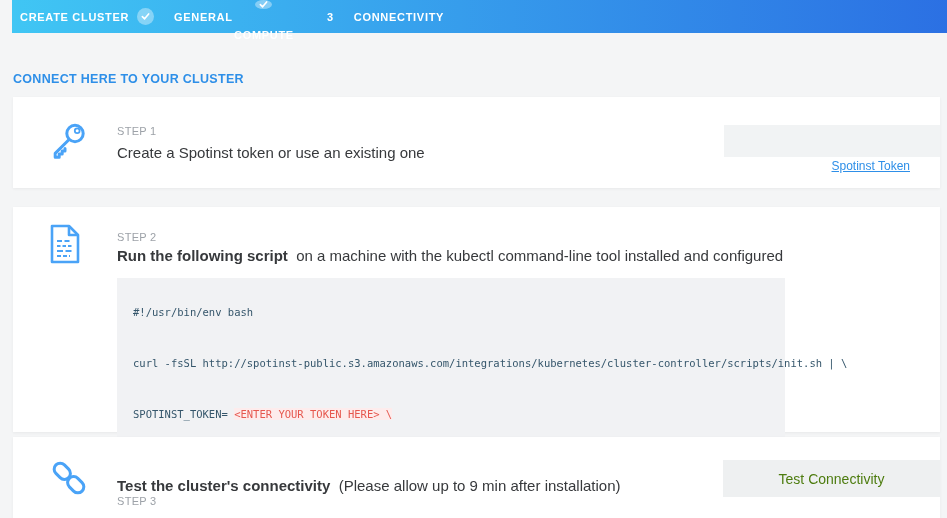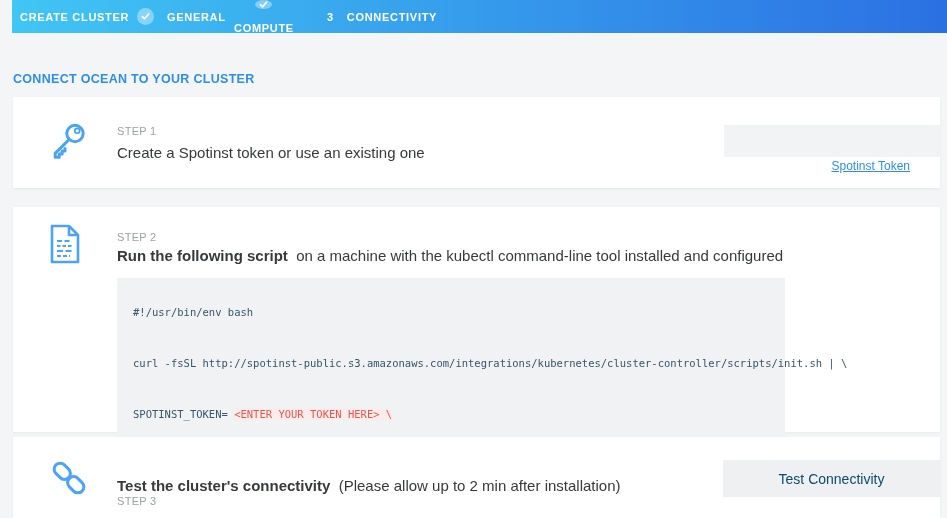--- a/index.html
+++ b/index.html
@@ -4,21 +4,21 @@
 <style>
   html,body{margin:0;padding:0;}
   body{font-family:"Liberation Sans",sans-serif;}
   .screen{position:relative;width:947px;height:518px;background:#f4f5f6;overflow:hidden;}
 
   
   .topbar{position:absolute;left:12px;top:0;width:100%;height:33px;
     background:linear-gradient(90deg,#40c6f4 0%,#2b6fe3 100%);}
   .topbar-title{position:absolute;left:8px;top:0;height:33px;display:flex;align-items:center;
     color:#fff;font-size:11px;font-weight:bold;letter-spacing:.7px;}
-  .topbar-step{position:absolute;top:0;height:33px;display:flex;align-items:center;gap:13px;cursor:pointer;}
+  .topbar-step{position:absolute;top:0;height:33px;display:flex;align-items:center;gap:20px;cursor:pointer;}
   .topbar-step .step-label{color:#fff;font-size:11px;font-weight:bold;letter-spacing:.7px;}
   .topbar-step .step-num{color:#fff;font-size:11px;font-weight:bold;letter-spacing:.7px;}
   .step-general{left:125px;}
   .step-compute{left:222px;flex-direction:column;}
   .step-connectivity{left:315px;}
   .check-circle{width:17px;height:17px;border-radius:50%;background:rgba(255,255,255,.38);
     display:flex;align-items:center;justify-content:center;}
   .check-circle svg{display:block;}
 
   
@@ -58,21 +58,21 @@
     filter:blur(1.3px);margin:0 2px 2px 2px;}
   .redacted.r1{width:19px;background:#c6cad0;}
   .redacted.r2{width:19px;background:#d2d5d9;}
   .redacted.r3{width:17px;background:#c1c6cc;}
 
   
   .card3 .step-icon{top:19px;}
   .card3 .eyebrow{top:24px;margin-top:34px;}
   .card3 .step-title{top:40px;}
   .test-btn{position:absolute;left:710px;right:0;top:23px;height:37px;
-    background:#eef0f1;border:none;color:#0c4a6e;font-size:14px;
+    background:#eef0f1;border:none;color:#4d7c0f;font-size:14px;
     font-family:"Liberation Sans",sans-serif;cursor:pointer;}
 </style>
 </head>
 <body>
 
 <div class="screen">
 
   <header class="topbar">
     <span class="topbar-title">CREATE CLUSTER</span>
 
@@ -93,21 +93,21 @@
       </span>
       <span class="step-label">COMPUTE</span>
     </span>
 
     <span class="topbar-step step-connectivity">
       <span class="step-num">3</span>
       <span class="step-label">CONNECTIVITY</span>
     </span>
   </header>
 
-  <h2 class="page-heading">CONNECT OCEAN TO YOUR CLUSTER</h2>
+  <h2 class="page-heading">CONNECT HERE TO YOUR CLUSTER</h2>
 
   <section class="card card1">
     <span class="step-icon">
       <svg width="40" height="42" viewBox="0 0 40 42">
         <circle cx="27" cy="13.5" r="8.2" fill="none" stroke="#4aa3f7" stroke-width="3"></circle>
         <circle cx="29.2" cy="10.8" r="2.4" fill="none" stroke="#4aa3f7" stroke-width="1.8"></circle>
         <path d="M20.6 20 L7.2 33.4 L7.2 37.2 L11.2 37.2 L11.2 34 L14.2 34 L14.2 31 L17 31 L17 28.6" fill="none" stroke="#4aa3f7" stroke-width="3" stroke-linejoin="round" stroke-linecap="round"></path>
       </svg>
     </span>
     <div class="eyebrow">STEP 1</div>
@@ -142,17 +142,17 @@
   <section class="card card3">
     <span class="step-icon">
       <svg width="42" height="44" viewBox="0 0 42 44">
         <g transform="rotate(-45 21 22)">
           <rect x="15" y="3.5" width="12" height="18" rx="6" fill="none" stroke="#4aa3f7" stroke-width="3"></rect>
           <rect x="15" y="22.5" width="12" height="18" rx="6" fill="none" stroke="#4aa3f7" stroke-width="3"></rect>
         </g>
       </svg>
     </span>
     <div class="eyebrow">STEP 3</div>
-    <div class="step-title"><b>Test the cluster's connectivity</b><span>  (Please allow up to 2 min after installation)</span></div>
+    <div class="step-title"><b>Test the cluster's connectivity</b><span>  (Please allow up to 9 min after installation)</span></div>
     <button class="test-btn">Test Connectivity</button>
   </section>
 
 </div>
 
 </body></html>

